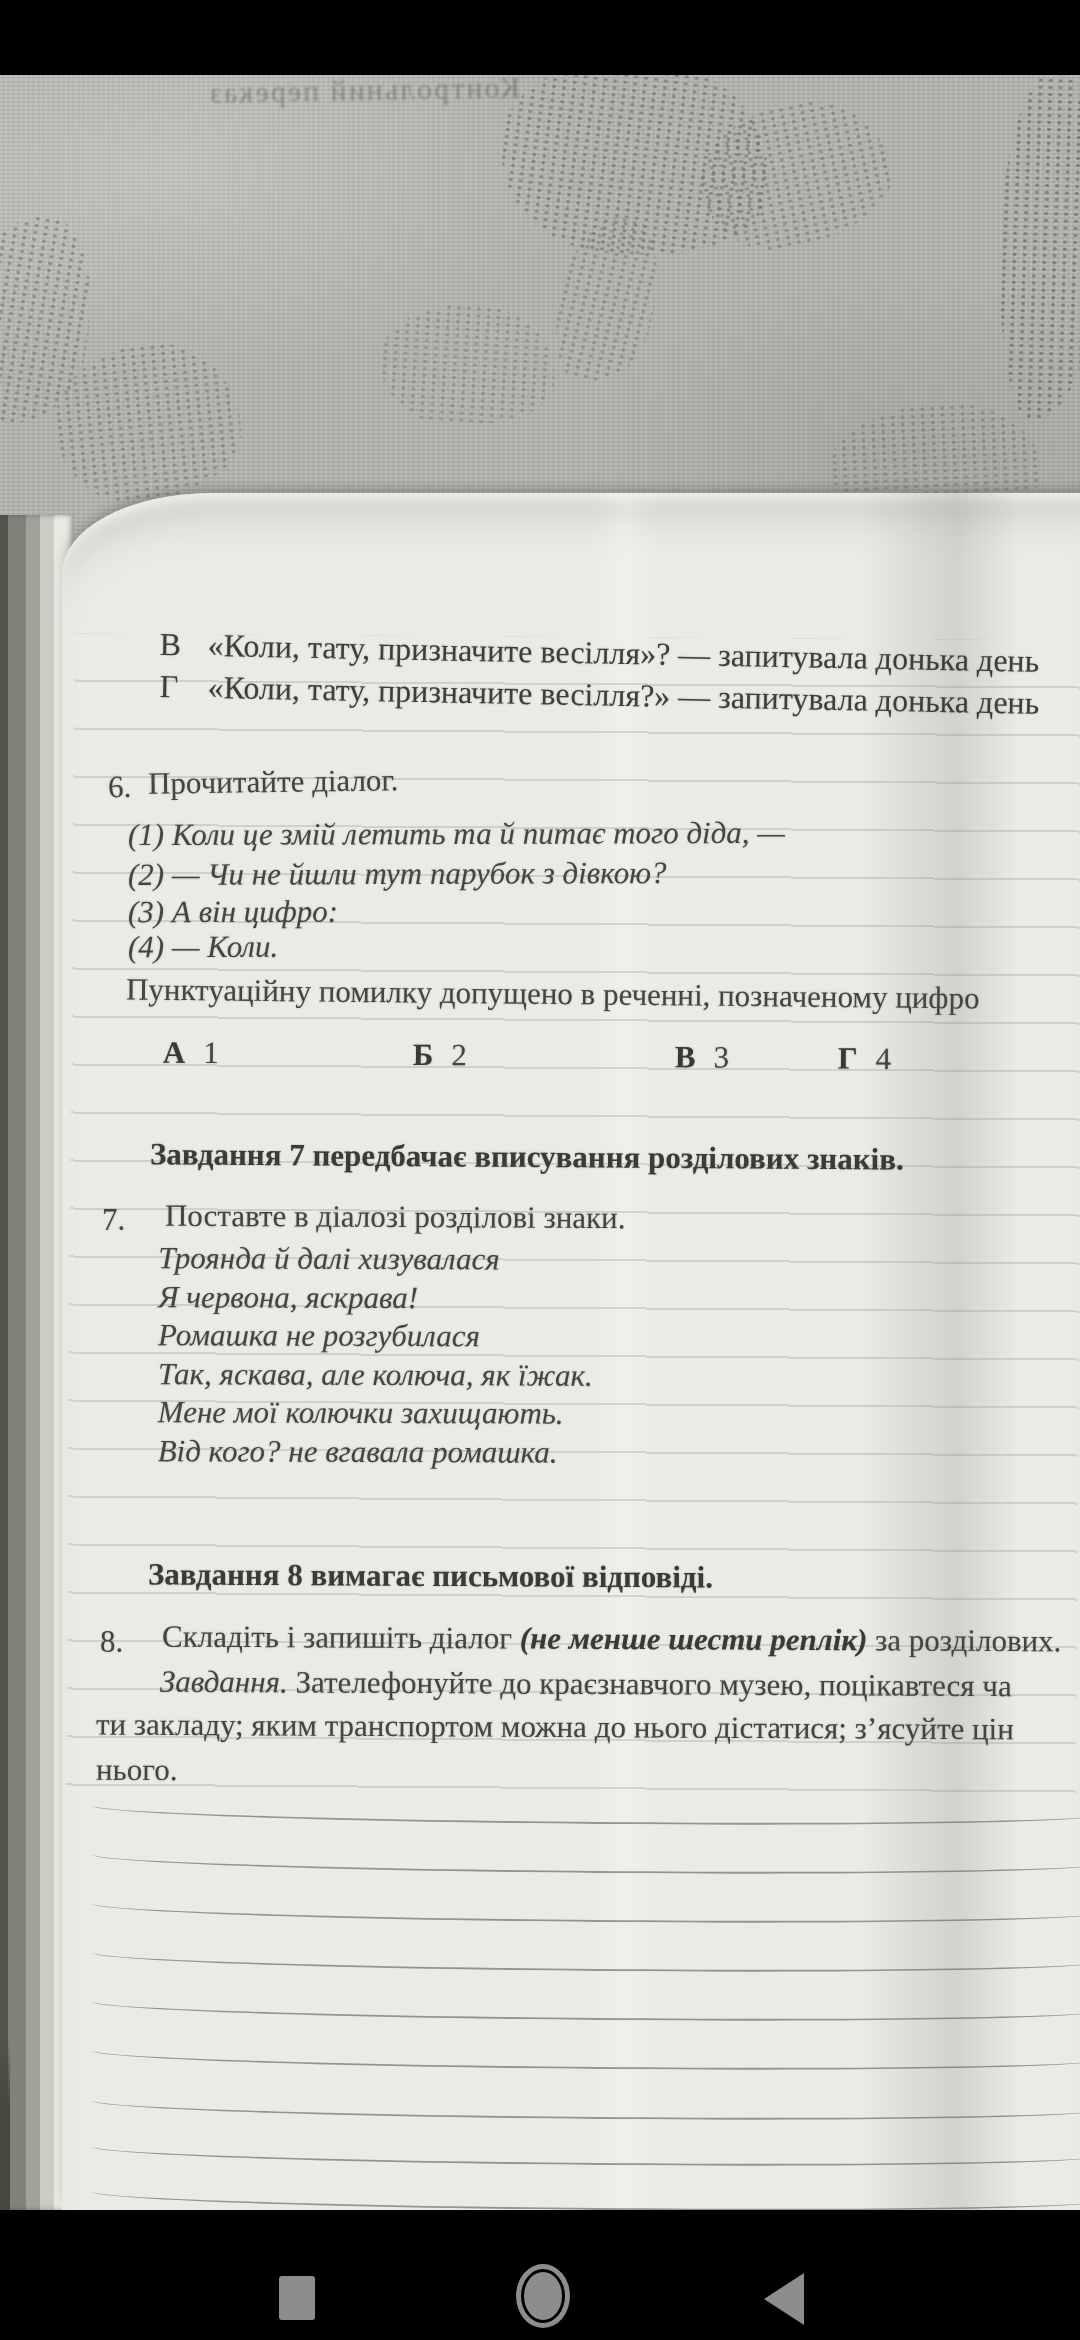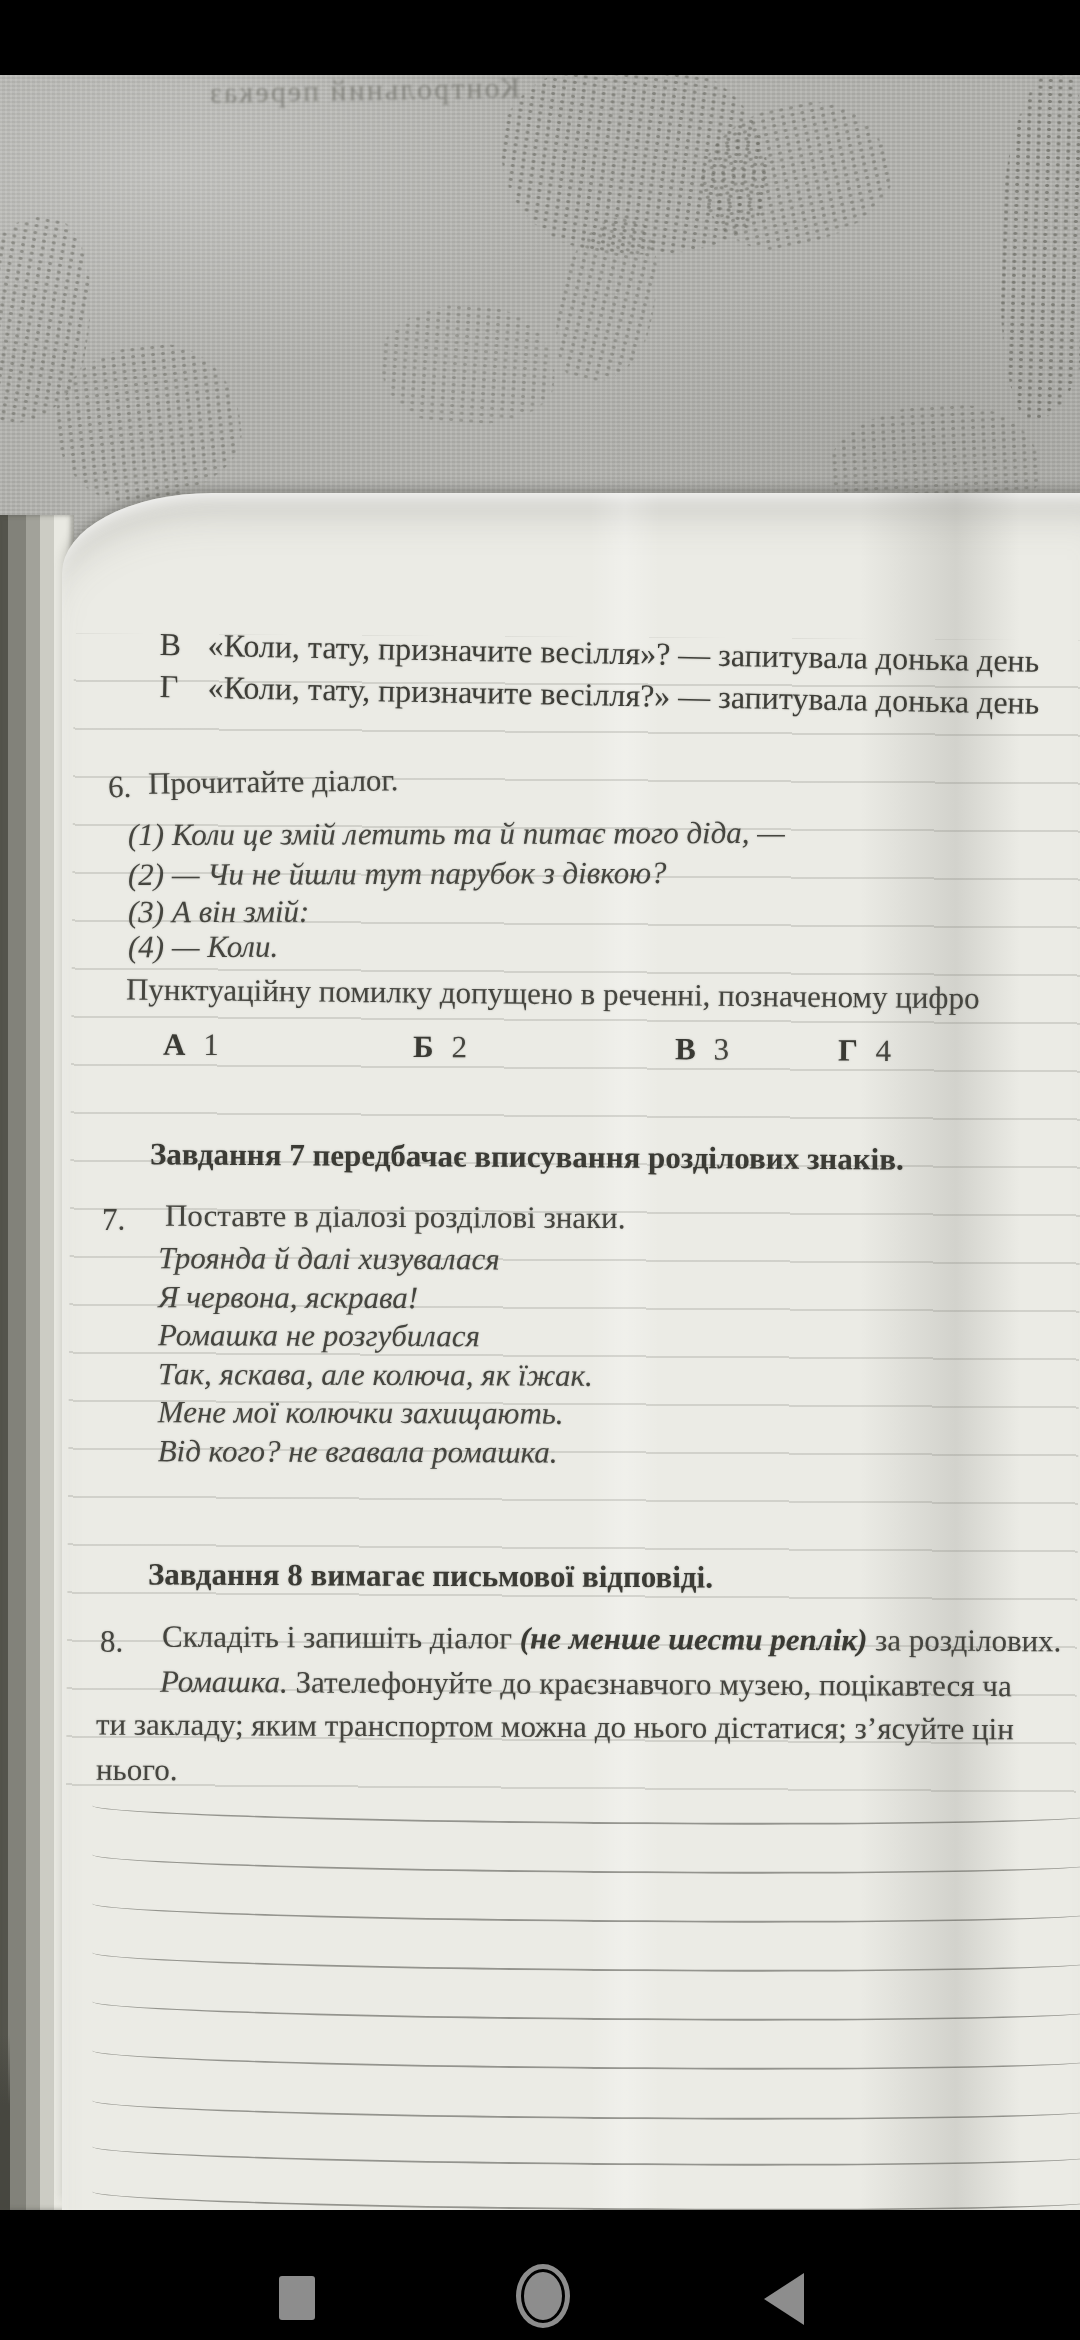--- a/index.html
+++ b/index.html
@@ -55,21 +55,21 @@
        text-shadow:0 0 2px rgba(70,70,64,.35);}
   .txt b{color:#3a3a34;}
   .it{font-style:italic;}
   .quote-row{left:160px;transform:rotate(1.1deg);transform-origin:left top;font-size:32px;color:#3e3e38;}
   .quote-row .lbl{display:inline-block;width:48px;}
   .bleed{left:430px;top:652px;width:520px;font-size:30px;letter-spacing:2px;color:rgba(85,85,78,.5);
          transform:scaleX(-1) rotate(1deg);filter:blur(1.3px);white-space:nowrap;}
   .tasknum{position:absolute;color:#45453f;font-size:31px;text-shadow:0 0 2px rgba(70,70,64,.35);}
   .heading{font-weight:bold;color:#3b3b35;}
   .answers{left:0;top:950px;width:1080px;height:42px;transform:rotate(.5deg);}
-  .answers .ans{position:absolute;top:4px;}
+  .answers .ans{position:absolute;top:12px;}
   .answers .ans b{margin-right:18px;}
   .poem{left:158px;top:1165px;transform:rotate(.2deg);}
   .poem div{line-height:38.5px;}
 
   
   .answer-line{position:absolute;left:92px;width:1010px;height:16px;
     border-bottom:2px solid rgba(95,95,88,.62);
     border-bottom-left-radius:50% 14px;border-bottom-right-radius:50% 14px;
     transform:rotate(.5deg);}
   .dark-corner{position:absolute;left:0;top:1960px;width:10px;height:175px;
@@ -110,21 +110,21 @@
 
     <div class="txt quote-row" style="top:550px"><span class="lbl">В</span><span>«Коли, тату, призначите весілля»? — запитувала донька день</span></div>
     <div class="txt quote-row" style="top:592px"><span class="lbl">Г</span><span>«Коли, тату, призначите весілля?» — запитувала донька день</span></div>
 
     <div class="bleed">Контрольний переказ</div>
 
     <div class="tasknum" style="left:108px;top:694px;transform:rotate(-1deg)">6.</div>
     <div class="txt" style="left:148px;top:688px;transform:rotate(-.8deg)">Прочитайте діалог.</div>
     <div class="txt it" style="left:128px;top:740px;transform:rotate(-.2deg)"><span>(1)</span>&nbsp;<span>Коли це змій летить та й питає того діда, —</span></div>
     <div class="txt it" style="left:128px;top:780px;transform:rotate(-.2deg)"><span>(2)</span>&nbsp;<span>— Чи не йшли тут парубок з дівкою?</span></div>
-    <div class="txt it" style="left:128px;top:818px;transform:rotate(-.2deg)"><span>(3)</span>&nbsp;<span>А він змій:</span></div>
+    <div class="txt it" style="left:128px;top:818px;transform:rotate(-.2deg)"><span>(3)</span>&nbsp;<span>А він цифро:</span></div>
     <div class="txt it" style="left:128px;top:853px;transform:rotate(-.2deg)"><span>(4)</span>&nbsp;<span>— Коли.</span></div>
     <div class="txt" style="left:126px;top:900px;transform:rotate(.6deg)">Пунктуаційну помилку допущено в реченні, позначеному цифро</div>
 
     <div class="txt answers">
       <span class="ans" style="left:163px"><b>А</b><span>1</span></span>
       <span class="ans" style="left:413px"><b>Б</b><span>2</span></span>
       <span class="ans" style="left:675px"><b>В</b><span>3</span></span>
       <span class="ans" style="left:838px"><b>Г</b><span>4</span></span>
     </div>
 
@@ -136,21 +136,21 @@
       <div>Я червона, яскрава!</div>
       <div>Ромашка не розгубилася</div>
       <div>Так, яскава, але колюча, як їжак.</div>
       <div>Мене мої колючки захищають.</div>
       <div>Від кого? не вгавала ромашка.</div>
     </div>
 
     <div class="txt heading" style="left:148px;top:1482px;transform:rotate(.3deg)">Завдання 8 вимагає письмової відповіді.</div>
     <div class="tasknum" style="left:100px;top:1549px">8.</div>
     <div class="txt" style="left:162px;top:1545px;transform:rotate(.3deg)"><span>Складіть і запишіть діалог </span><b class="it">(не менше шести реплік)</b><span> за розділових.</span></div>
-    <div class="txt" style="left:160px;top:1590px;transform:rotate(.3deg)"><span class="it">Ромашка.</span><span> Зателефонуйте до краєзнавчого музею, поцікавтеся ча</span></div>
+    <div class="txt" style="left:160px;top:1590px;transform:rotate(.3deg)"><span class="it">Завдання.</span><span> Зателефонуйте до краєзнавчого музею, поцікавтеся ча</span></div>
     <div class="txt" style="left:96px;top:1633px;transform:rotate(.3deg)">ти закладу; яким транспортом можна до нього дістатися; з’ясуйте цін</div>
     <div class="txt" style="left:96px;top:1676px;transform:rotate(.2deg)">нього.</div>
 
     <div class="answer-line" style="top:1731px"></div>
     <div class="answer-line" style="top:1780px"></div>
     <div class="answer-line" style="top:1829px"></div>
     <div class="answer-line" style="top:1878px"></div>
     <div class="answer-line" style="top:1927px"></div>
     <div class="answer-line" style="top:1976px"></div>
     <div class="answer-line" style="top:2026px"></div>

